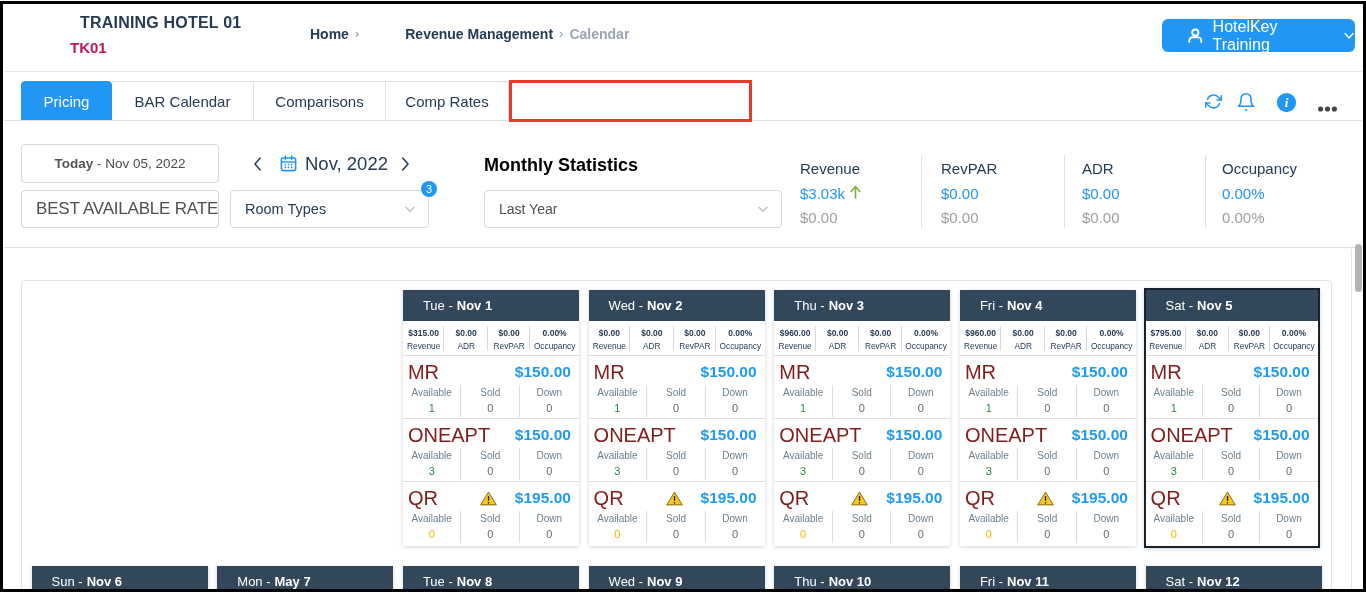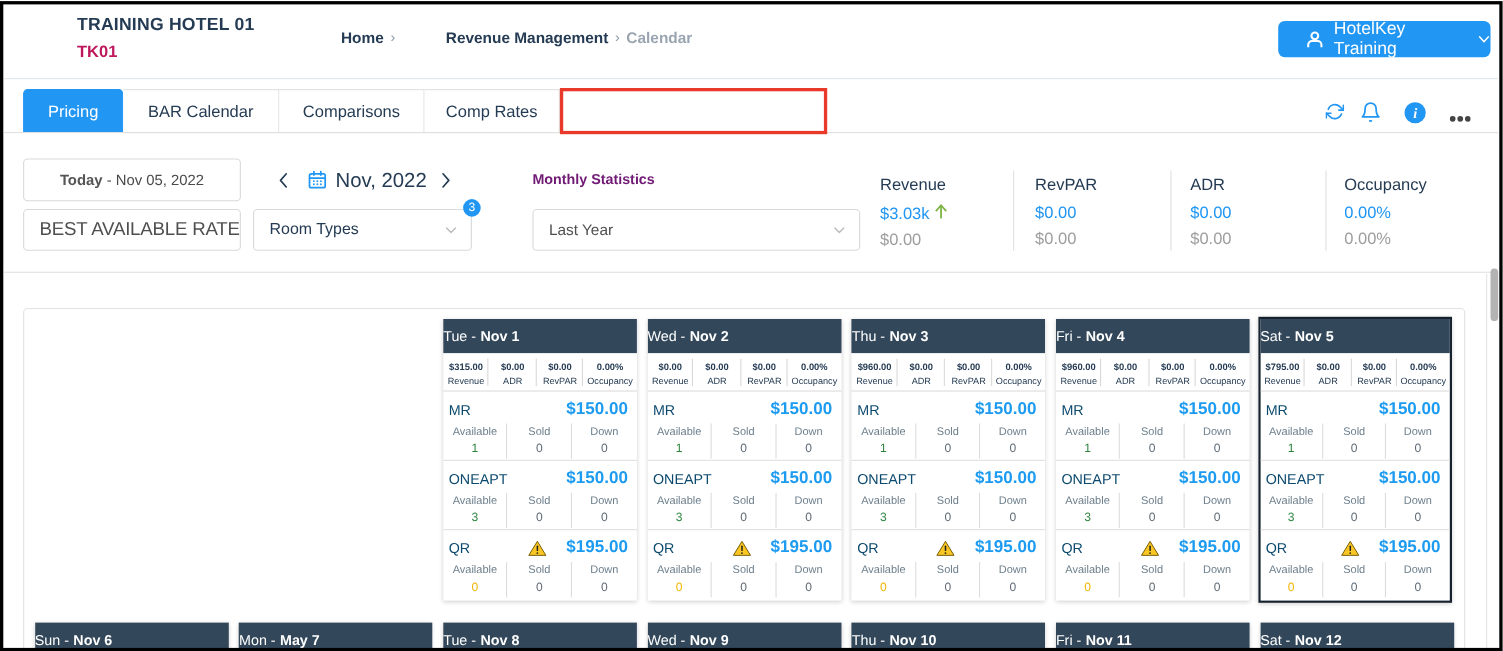--- a/index.html
+++ b/index.html
@@ -1,20 +1,20 @@
 <!DOCTYPE html>
 <html><head>
 <meta charset="utf-8">
 <style>
 * { margin:0; padding:0; box-sizing:border-box; }
 html,body { width:1366px; height:592px; background:#fff; font-family:"Liberation Sans", sans-serif; overflow:hidden; }
 .frame { position:absolute; left:0; top:1px; width:1366px; height:591px; border:3px solid #000; z-index:50; pointer-events:none; }
 .abs { position:absolute; }
 
-.hotelname { left:70px; top:14px; font-size:16px; font-weight:bold; color:#243b53; letter-spacing:0.2px; }
+.hotelname { left:80px; top:14px; font-size:16px; font-weight:bold; color:#243b53; letter-spacing:0.2px; }
 .hotelcode { left:70px; top:39px; font-size:15px; font-weight:bold; color:#be185d; }
 .crumbs { left:270px; top:26px; font-size:14px; color:#243b53; }
 .crumbs b { font-weight:bold;padding-left:40px; }
 .crumbs .sep { color:#8d99a6; font-size:13px; padding:0 6px; position:relative; top:-1px; }
 .crumbs .muted { color:#9aa5b1; font-weight:bold; }
 .userbtn { left:1162px; top:19px; width:193px; height:33px; background:#2196f3; border-radius:6px; color:#fff; font-size:16px; display:flex; align-items:center; justify-content:flex-start; padding-left:23px; gap:7px; }
 .hdr-divider { left:4px; top:71px; width:1358px; height:1px; background:#e2e6ea; }
 
 .tabs { left:21px; top:81px; height:40px; display:flex; font-size:15px; color:#243b53; }
 .tab { display:flex; align-items:center; justify-content:center; border:1px solid #e0e0e0; border-left:none; background:#fff; }
@@ -24,41 +24,41 @@
 .redbox { left:509px; top:80px; width:243px; height:42px; border:3px solid #e8392b; }
 
 .todaybtn { left:21px; top:144px; width:198px; height:39px; border:1px solid #d9d9d9; border-radius:4px; background:#fff; display:flex; align-items:center; justify-content:center; font-size:13.5px; color:#4a4a4a; }
 .monthnav { left:249px; top:144px; height:39px; display:flex; align-items:center; }
 .monthtxt { font-size:18.5px; color:#243b53; margin:0 8px 0 7px; }
 .select { border:1px solid #d9d9d9; border-radius:4px; background:#fff; display:flex; align-items:center; font-size:14px; color:#4f4f4f; padding:0 11px 0 14px; justify-content:space-between; white-space:nowrap; }
 .sel-bar { left:21px; top:190px; width:198px; height:38px; }
 .sel-room { left:230px; top:190px; width:199px; height:38px; }
 .sel-year { left:484px; top:190px; width:298px; height:38px; }
 .badge3 { left:421px; top:181px; width:16px; height:16px; border-radius:50%; background:#2196f3; color:#fff; font-size:11px; display:flex; align-items:center; justify-content:center; }
-.mstitle { left:484px; top:155px; font-size:13px; font-weight:bold; color:#701a75; }
+.mstitle { left:484px; top:155px; font-size:18px; font-weight:bold; color:#000000; }
 .vdiv { width:1px; background:#e0e0e0; top:155px; height:73px; }
 .stat { top:160px; width:120px; }
 .stat .lbl { font-size:15px; color:#243b53; margin-bottom:8px; }
 .stat .v1 { font-size:15px; color:#2196f3; margin-bottom:7px; }
 .stat .v2 { font-size:15px; color:#9e9e9e; }
 .filter-divider { left:4px; top:247px; width:1358px; height:1px; background:#e0e0e0; }
 
 .panel { left:21px; top:280px; width:1311px; height:330px; background:#fff; border:1px solid #e2e2e2; border-radius:4px; }
 .card { position:absolute; width:176px; background:#fff; box-shadow:0 1px 4px rgba(0,0,0,0.18); }
-.chead { height:31px; background:#33475a; color:#fff; font-size:13px; display:flex; align-items:center; padding-left:0; }
+.chead { height:31px; background:#33475a; color:#fff; font-size:13px; display:flex; align-items:center; padding-left:20px; }
 .chead b { font-weight:bold; margin-left:4px; }
 .cstats { height:35px; display:flex; border-bottom:1px solid #dcdcdc; }
 .cstat { padding-top:6px; text-align:center; position:relative; }
 .cstat:not(:last-child)::after { content:''; position:absolute; right:0; top:5px; bottom:4px; width:1px; background:#d9d9d9; }
 .cstat .v { font-size:8.5px; font-weight:bold; color:#243b53; line-height:13px; }
 .cstat .l { font-size:8.3px; color:#243b53; line-height:12px; }
 .room { height:63.2px; border-bottom:1px solid #e0e0e0; }
 .room:last-child { border-bottom:none; }
 .rline { height:27px; display:flex; align-items:center; padding:5px 8px 0 5px; }
-.rname { font-size:13px; color:#0c4a6e; flex:1; }
+.rname { font-size:20px; color:#7f1d1d; flex:1; }
 .rprice { font-size:15.5px; font-weight:bold; color:#1d9bf0; }
 .rsub { display:flex; margin-top:2px; }
 .rcol { width:58.6px; text-align:center; border-right:1px solid #dcdcdc; }
 .rcol:last-child { border-right:none; }
 .rcol .l { font-size:10px; color:#6d7f8c; line-height:15px; }
 .rcol .v { font-size:11px; color:#5f6b76; line-height:17px; }
 .v.green { color:#2e8540; } .v.amber { color:#f0b400; }
 .scroll-line { left:1351px; top:249px; width:1px; height:340px; background:#e5e5e5; }
 .thumb { left:1355px; top:244px; width:7px; height:48px; background:#b3b3b3; border-radius:3.5px; }
 </style>

